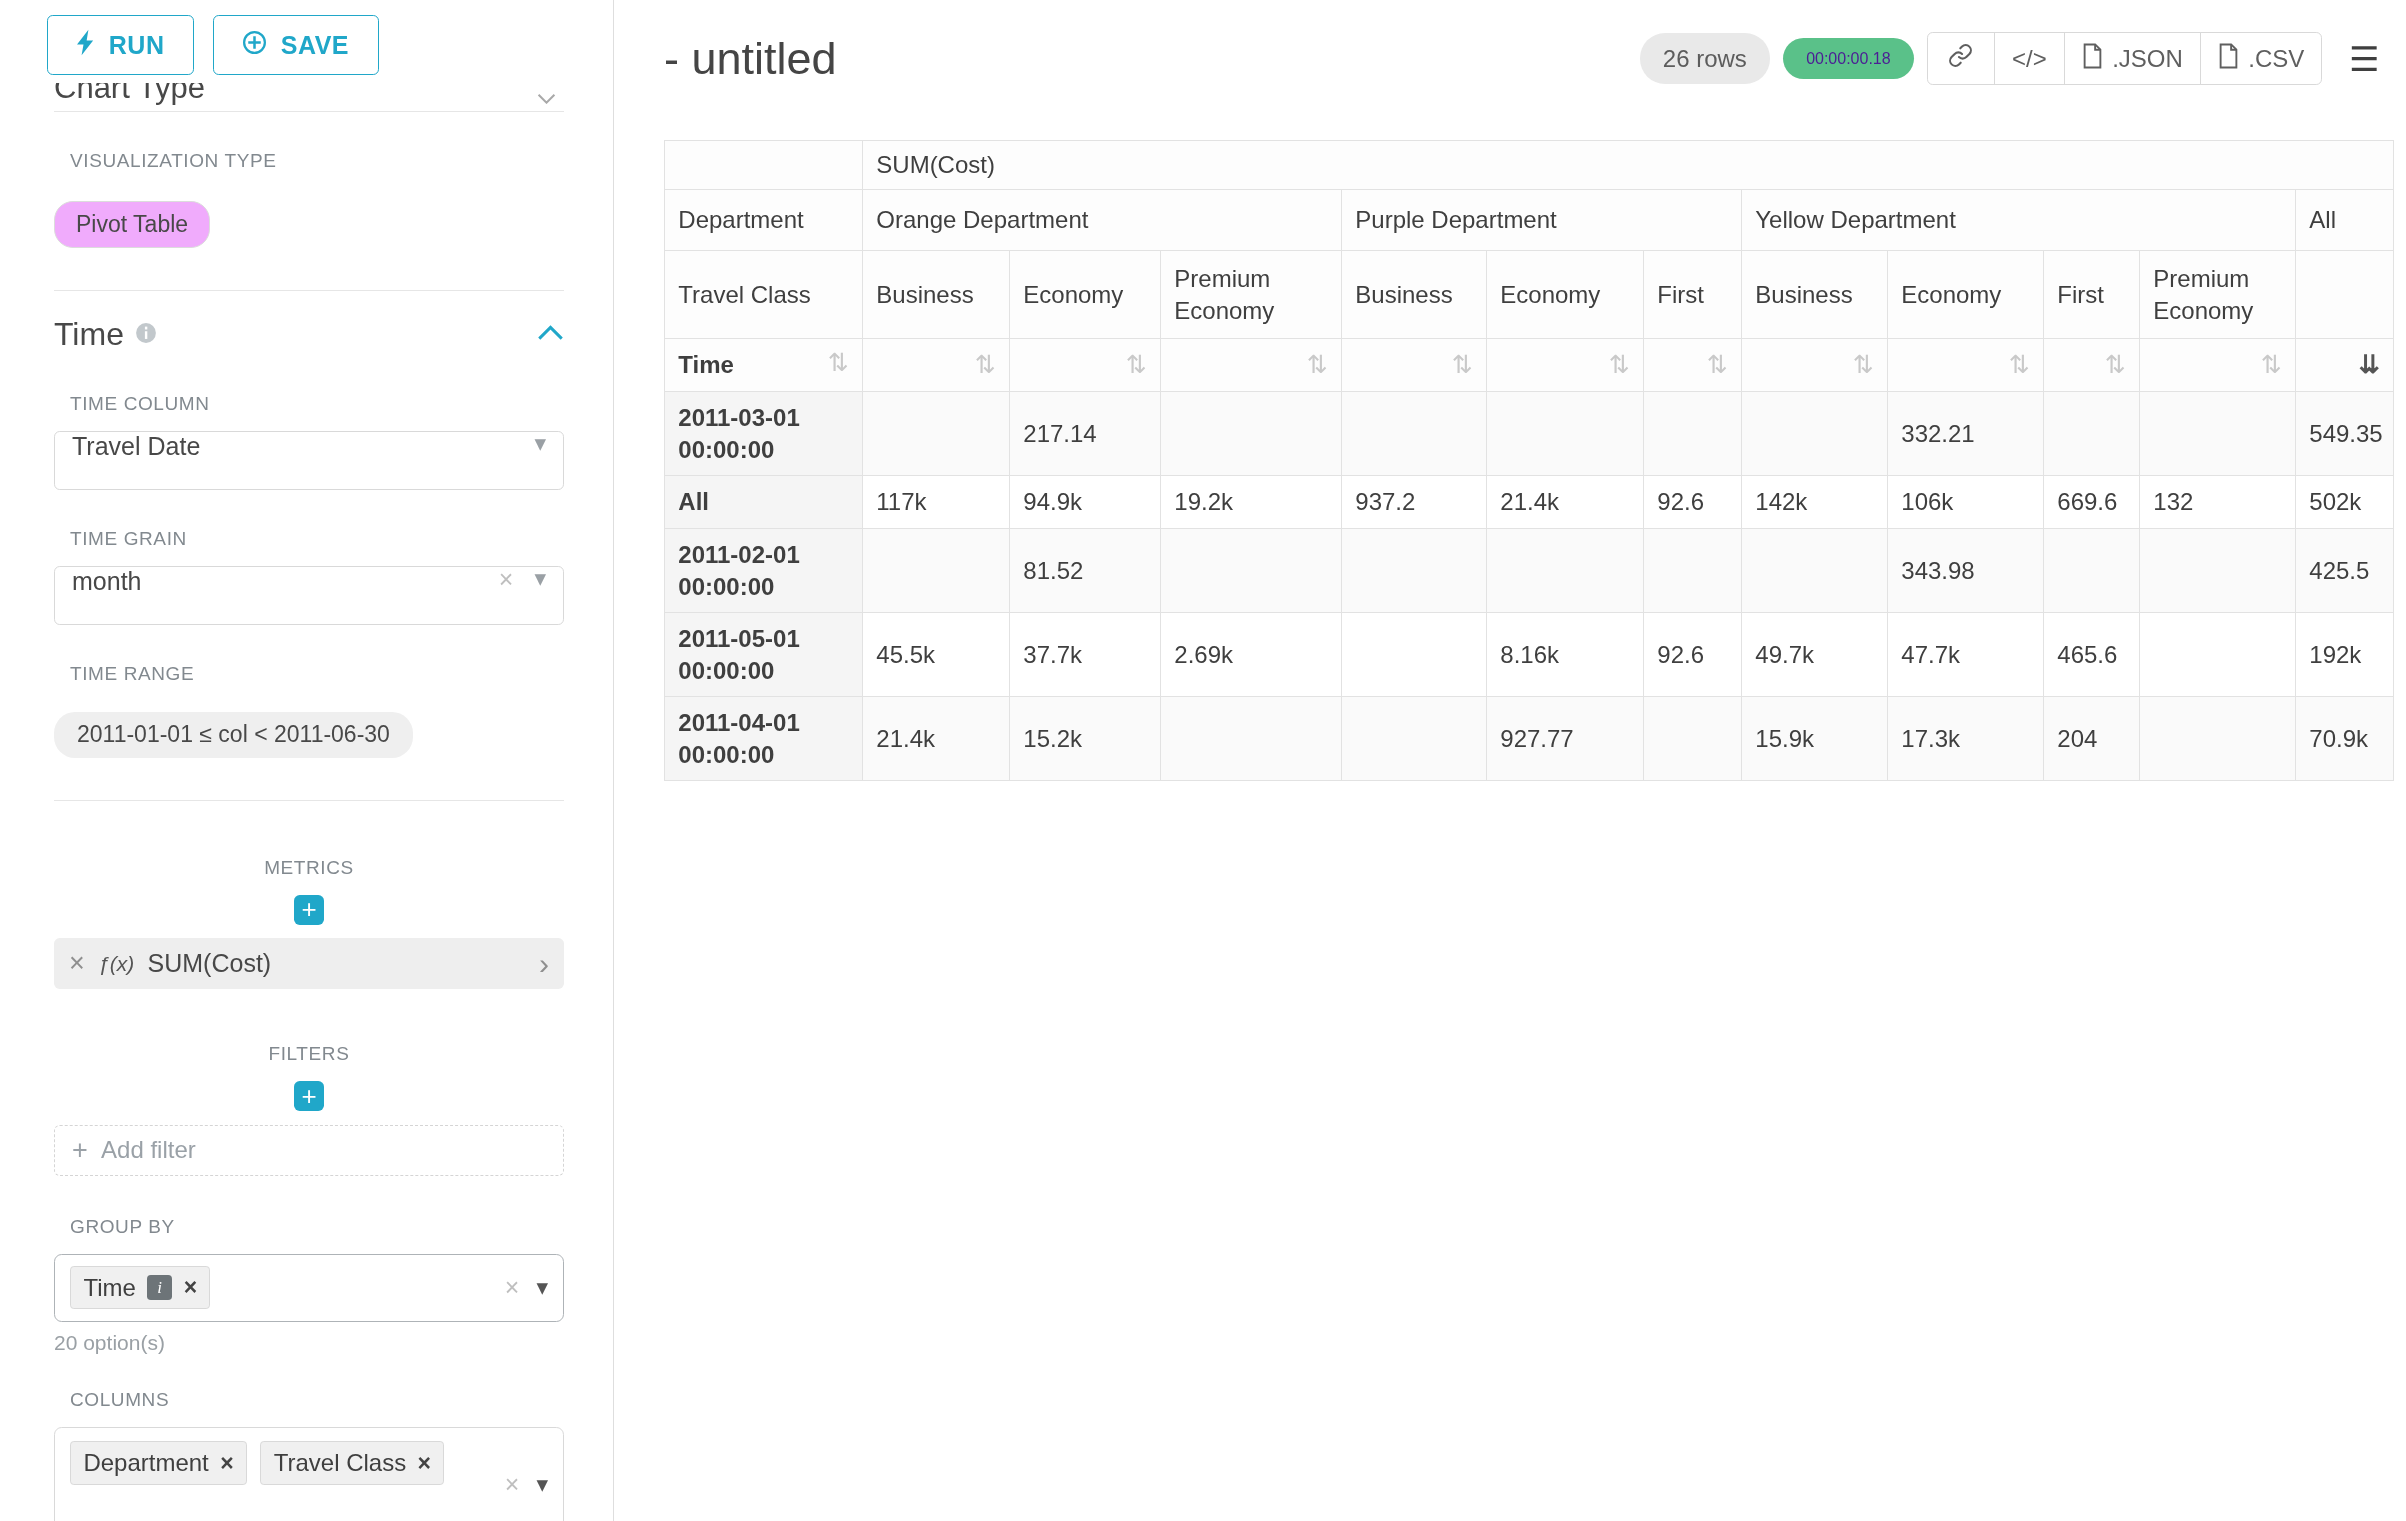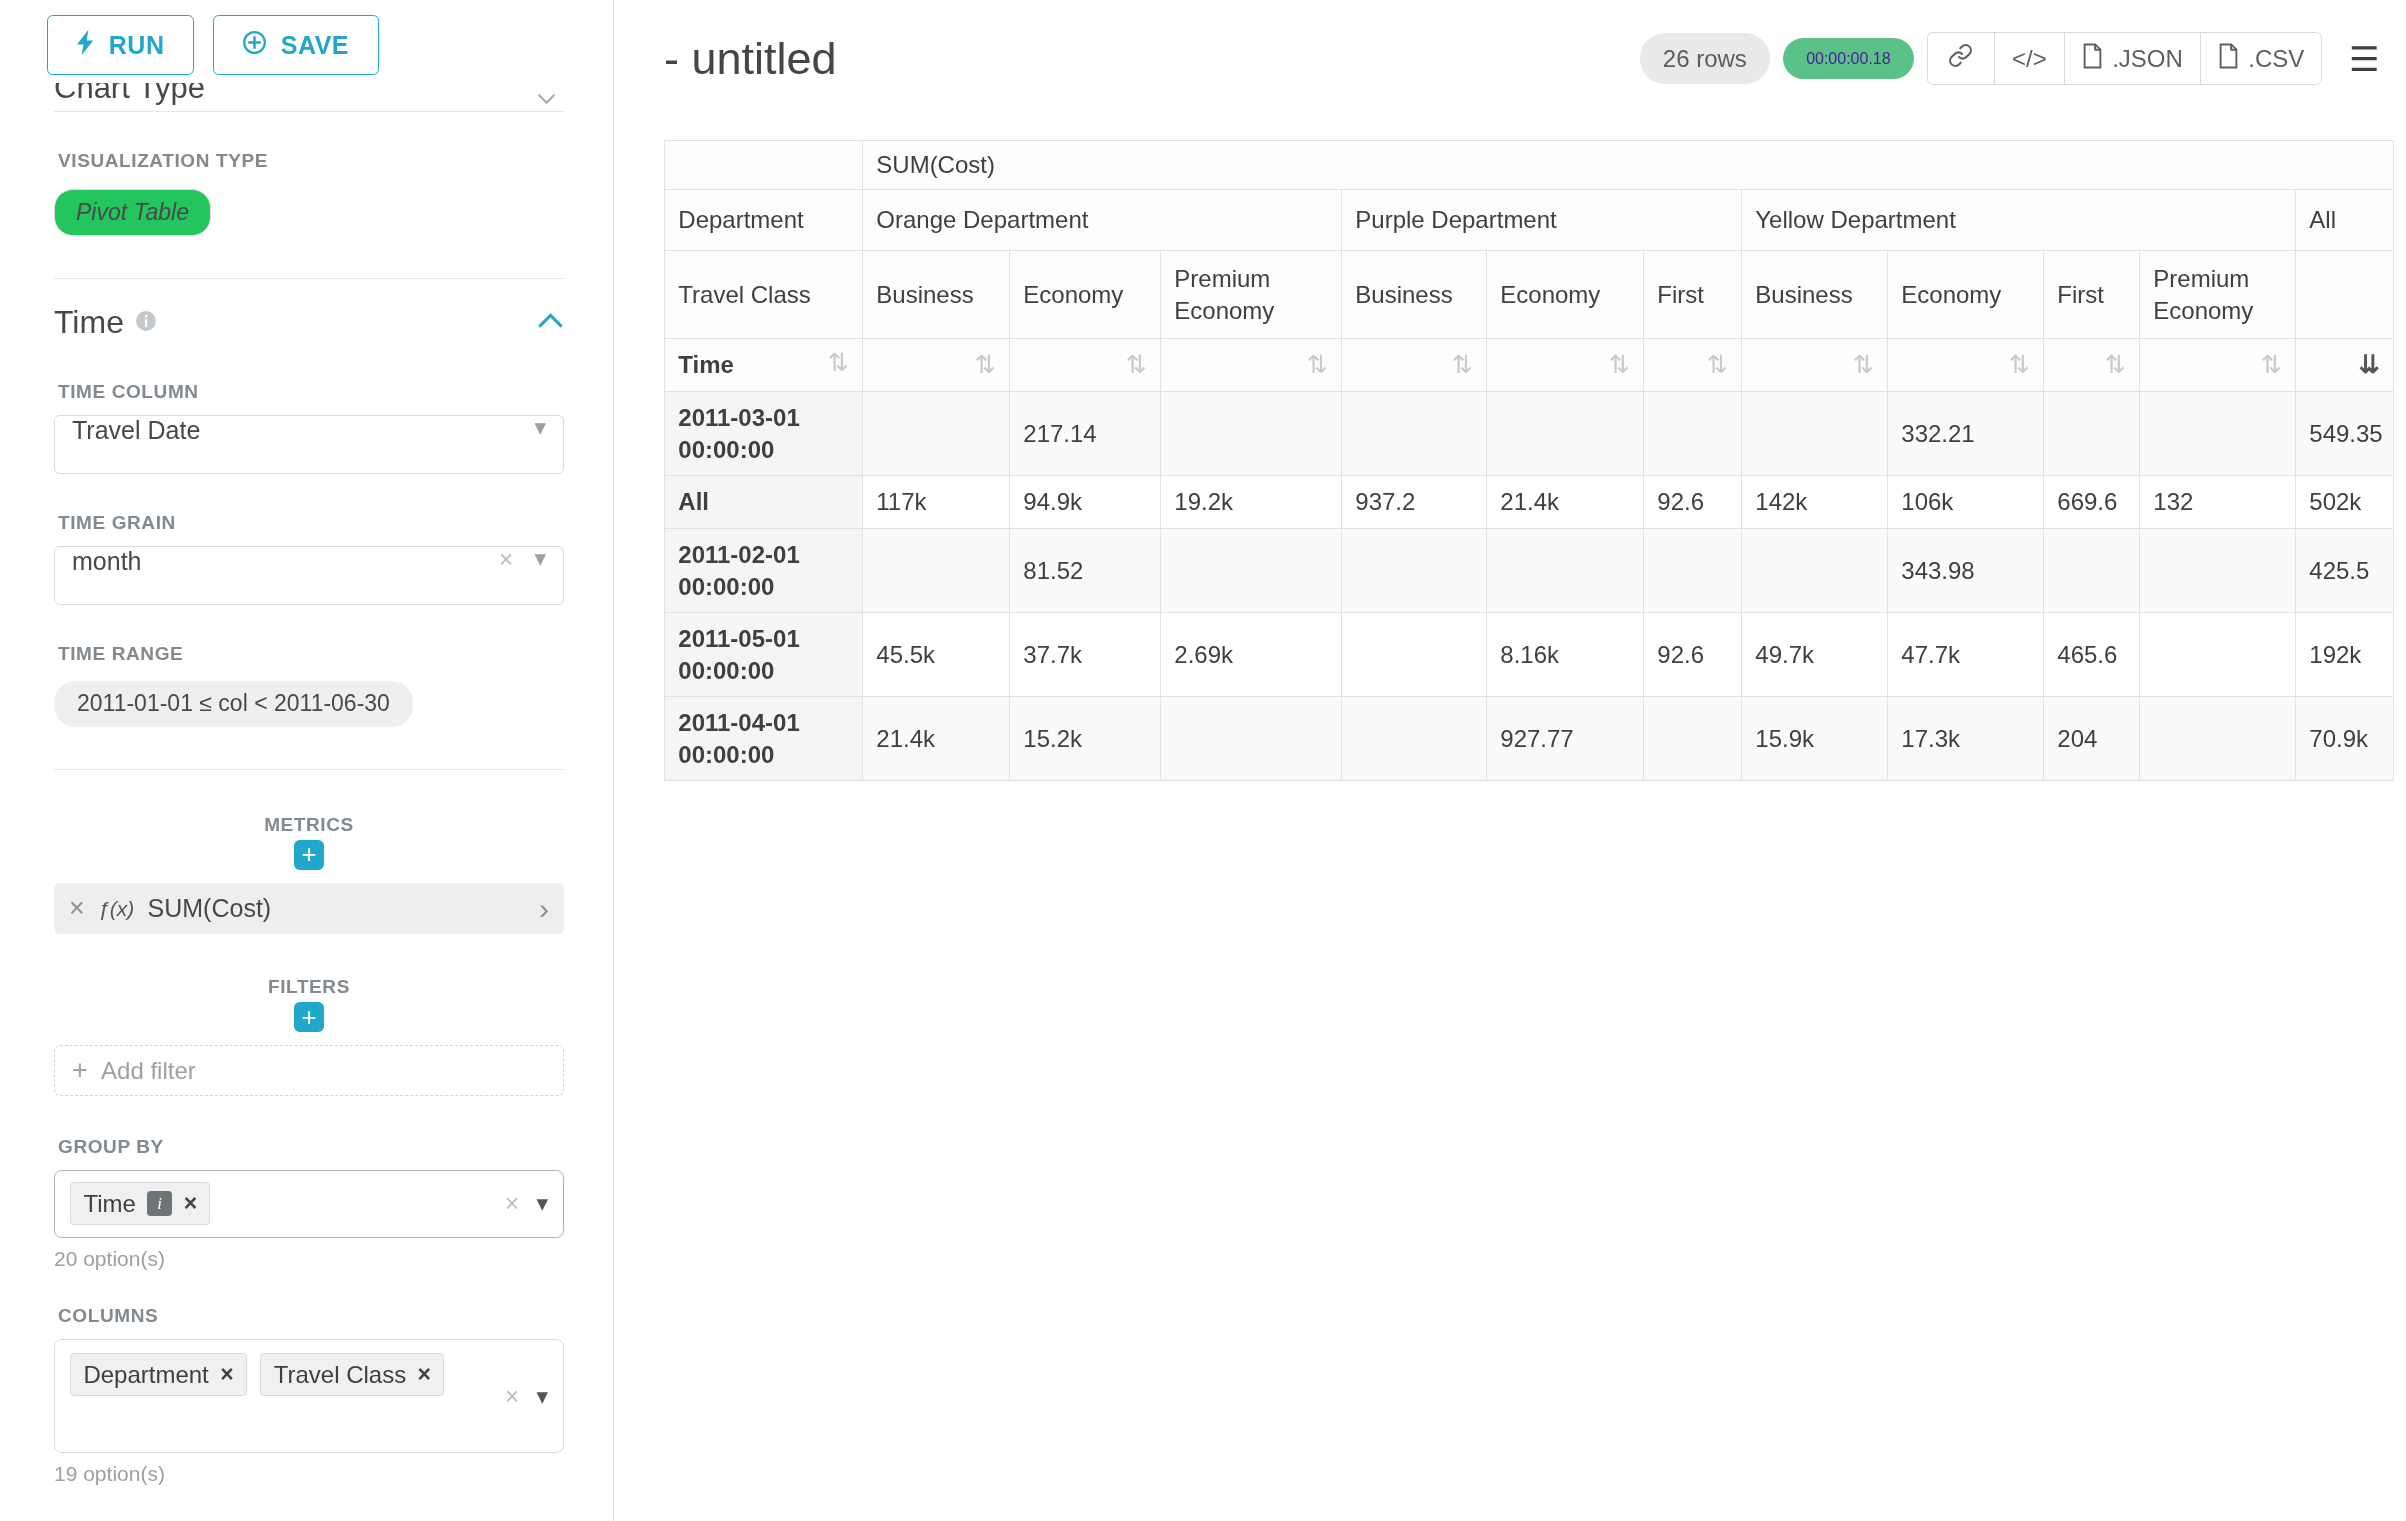--- a/index.html
+++ b/index.html
@@ -19,25 +19,25 @@
     border:1px solid var(--accent,#20a7c9); color:var(--accent,#20a7c9);
     background:#fff; border-radius:5.7px; height:60px; padding:0 28.5px;
     font-size:25px; font-weight:700; letter-spacing:0.5px; cursor:pointer;
     font-family:"Liberation Sans",sans-serif;
   }
   .sb-content { padding:0 49px 0 54px; }
   .chart-type-clip { height:28.5px; overflow:hidden; position:relative; margin-top:7.6px; }
   .chart-type-clip h2 { font-size:31px; font-weight:500; color:#484848; margin:-15px 0 0 0; line-height:40px; }
   .chart-type-clip .mini-caret { position:absolute; right:7.6px; bottom:3.8px; }
   .sb-divider { border:none; border-top:1px solid #e6e6e6; margin:0; }
-  .ctl-label { font-size:19px; font-weight:700; color:#82898f; letter-spacing:0.6px; margin:4px; }
+  .ctl-label { font-size:19px; font-weight:400; color:#82898f; letter-spacing:0.6px; margin:16px; }
   .mt-lg { margin-top:40px; } .mt-md { margin-top:38px; } .mt-sm { margin-top:12.4px; }
   .pill-gray {
-    display:inline-block; background:#22c55e; border:1px solid #dcdcdc;
-    border-radius:19px; padding:8.6px 21px; font-size:23px; color:#484848; cursor:pointer;font-style:italic;
+    display:inline-block; background:#f0abfc; border:1px solid #dcdcdc;
+    border-radius:19px; padding:8.6px 21px; font-size:23px; color:#484848; cursor:pointer;
   }
   .range-pill {
     display:inline-block; background:#efefef; border-radius:21px;
     padding:9.5px 23px; font-size:23px; color:#484848; cursor:pointer;
   }
   .section-head { display:flex; align-items:center; gap:11.4px; margin-top:25px; }
   .section-head h2 { font-size:32px; font-weight:500; margin:0; color:#484848; }
   .section-head .spacer { flex:1; }
   .select {
     display:flex; align-items:flex-start; height:59px; border:1px solid #d9d9d9;

